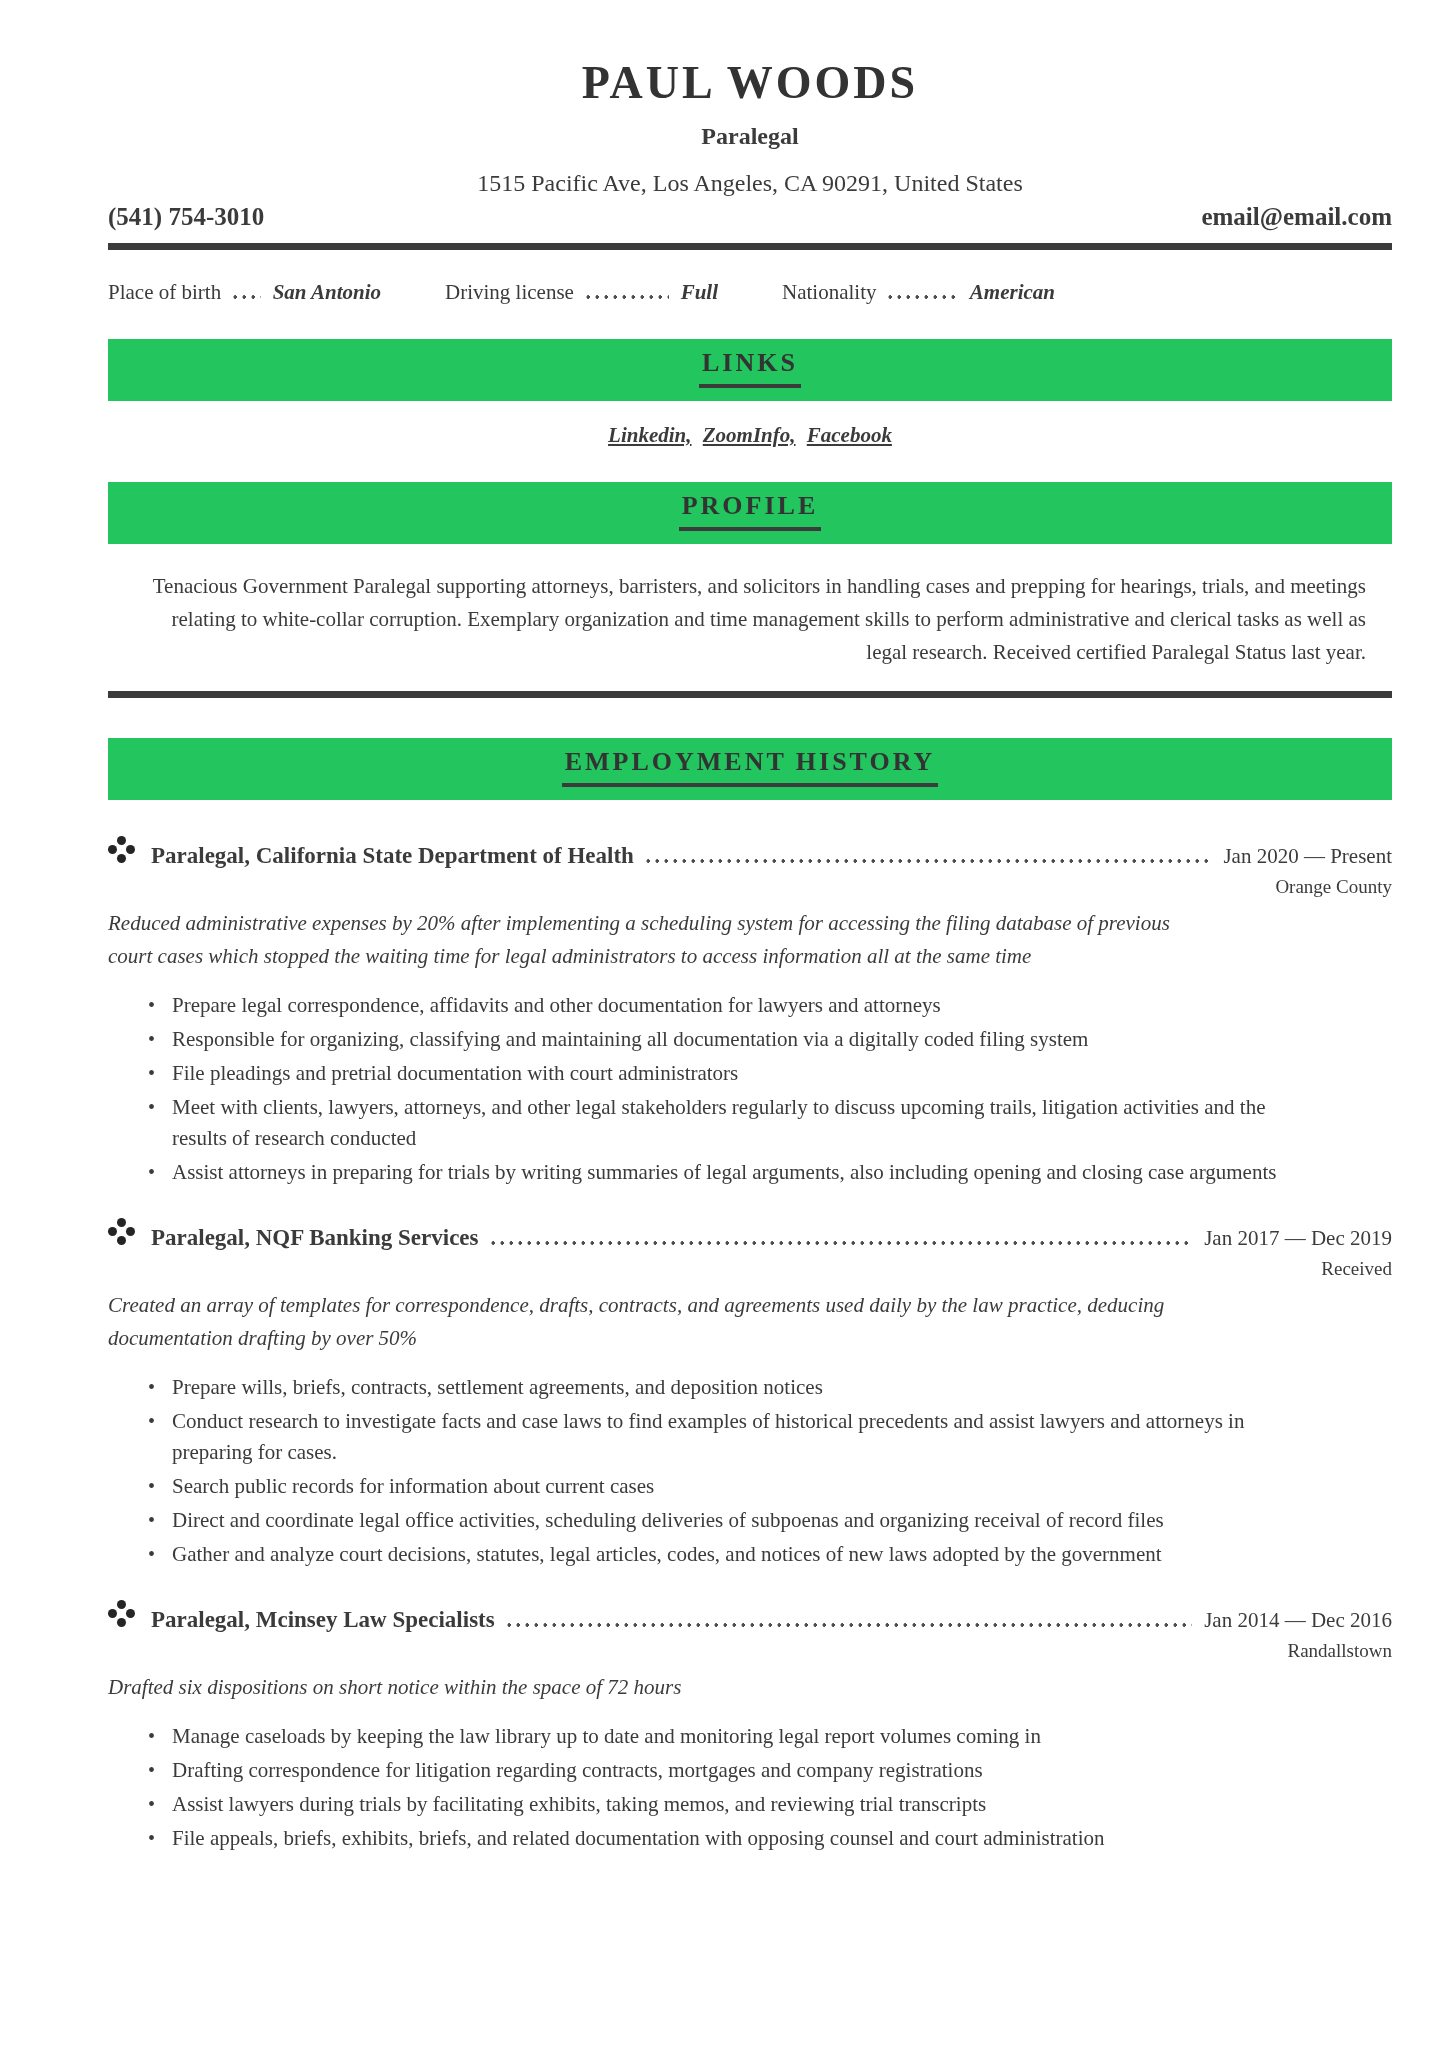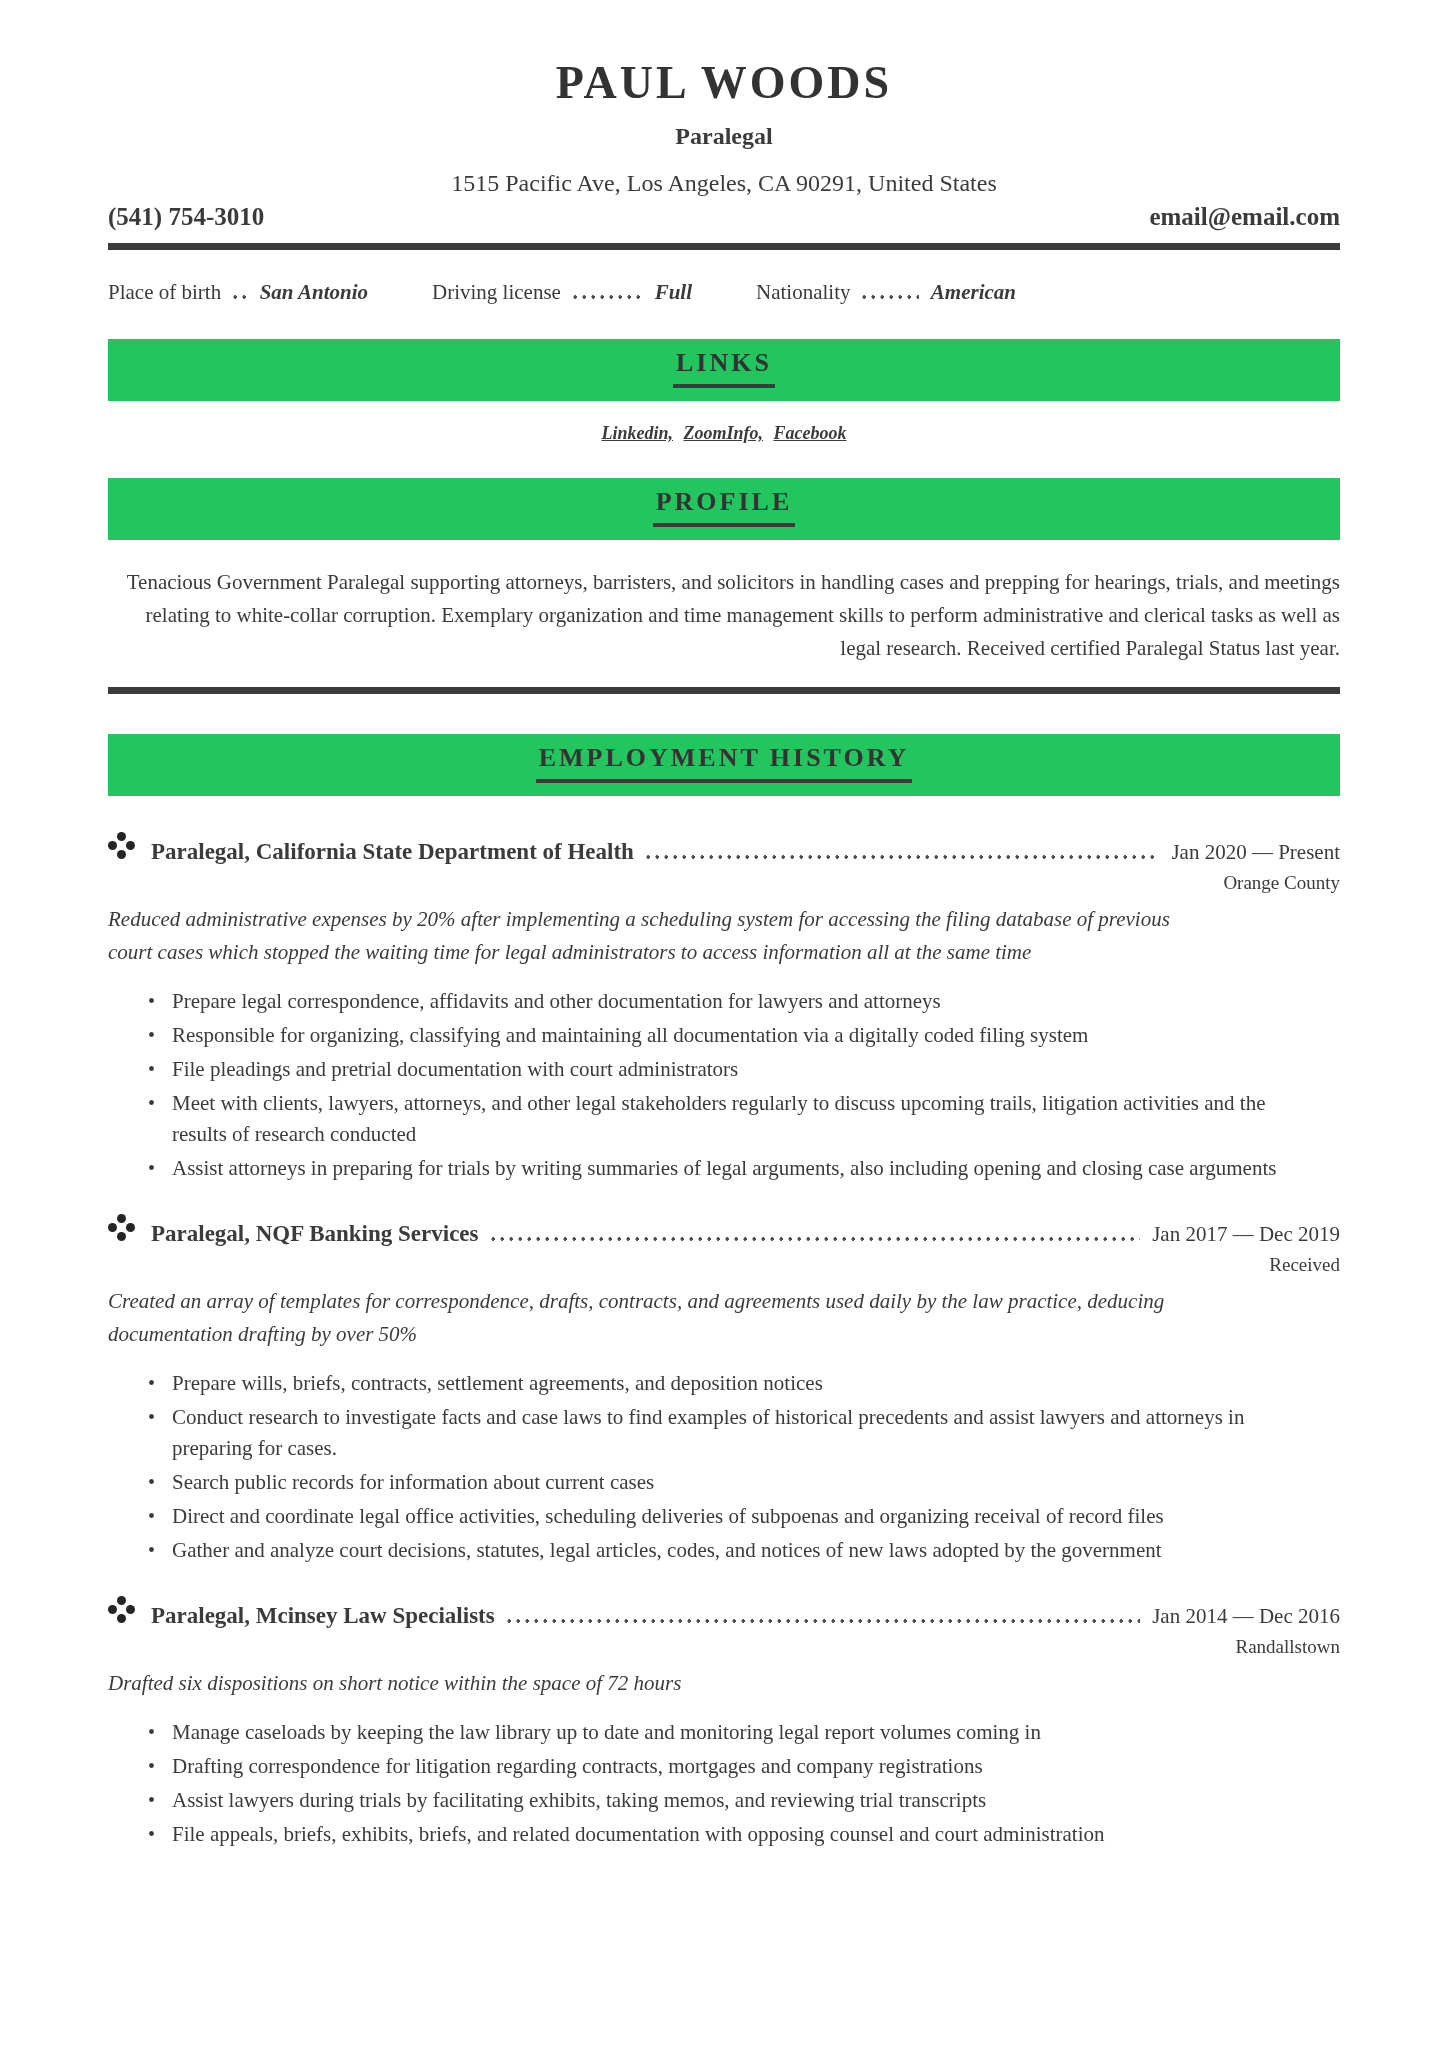--- a/index.html
+++ b/index.html
@@ -4,21 +4,21 @@
 <style>
   * { box-sizing: border-box; }
   html, body { margin: 0; padding: 0; }
   body {
     width: 1448px; height: 2048px;
     background: #ffffff;
     color: #3b3b3b;
     font-family: "Liberation Serif", "DejaVu Serif", serif;
     overflow: hidden;
   }
-  .page { padding: 56px 108px 0 108px; width: 1448px; }
+  .page { padding: 56px 56px 0 108px; width: 1448px; }
 
   
   .name {
     margin: 0; text-align: center;
     font-size: 46px; font-weight: bold; letter-spacing: 3px;
     color: #333333;
   }
   .subtitle {
     margin-top: 14px; text-align: center;
     font-size: 24px; font-weight: bold;
@@ -75,21 +75,21 @@
     font-size: 26px; font-weight: bold; letter-spacing: 3px;
     color: #333333;
     border-bottom: 4px solid #3b3b3b;
     padding: 0 3px 6px 3px;
   }
 
   
   .links-line {
     margin-top: 22px;
     text-align: center;
-    font-size: 18px;
+    font-size: 21px;
   }
   .links-line a {
     color: #3b3b3b;
     font-weight: bold; font-style: italic;
     text-decoration: underline;
     margin: 0 3px;
   }
 
   
   .profile-text {

